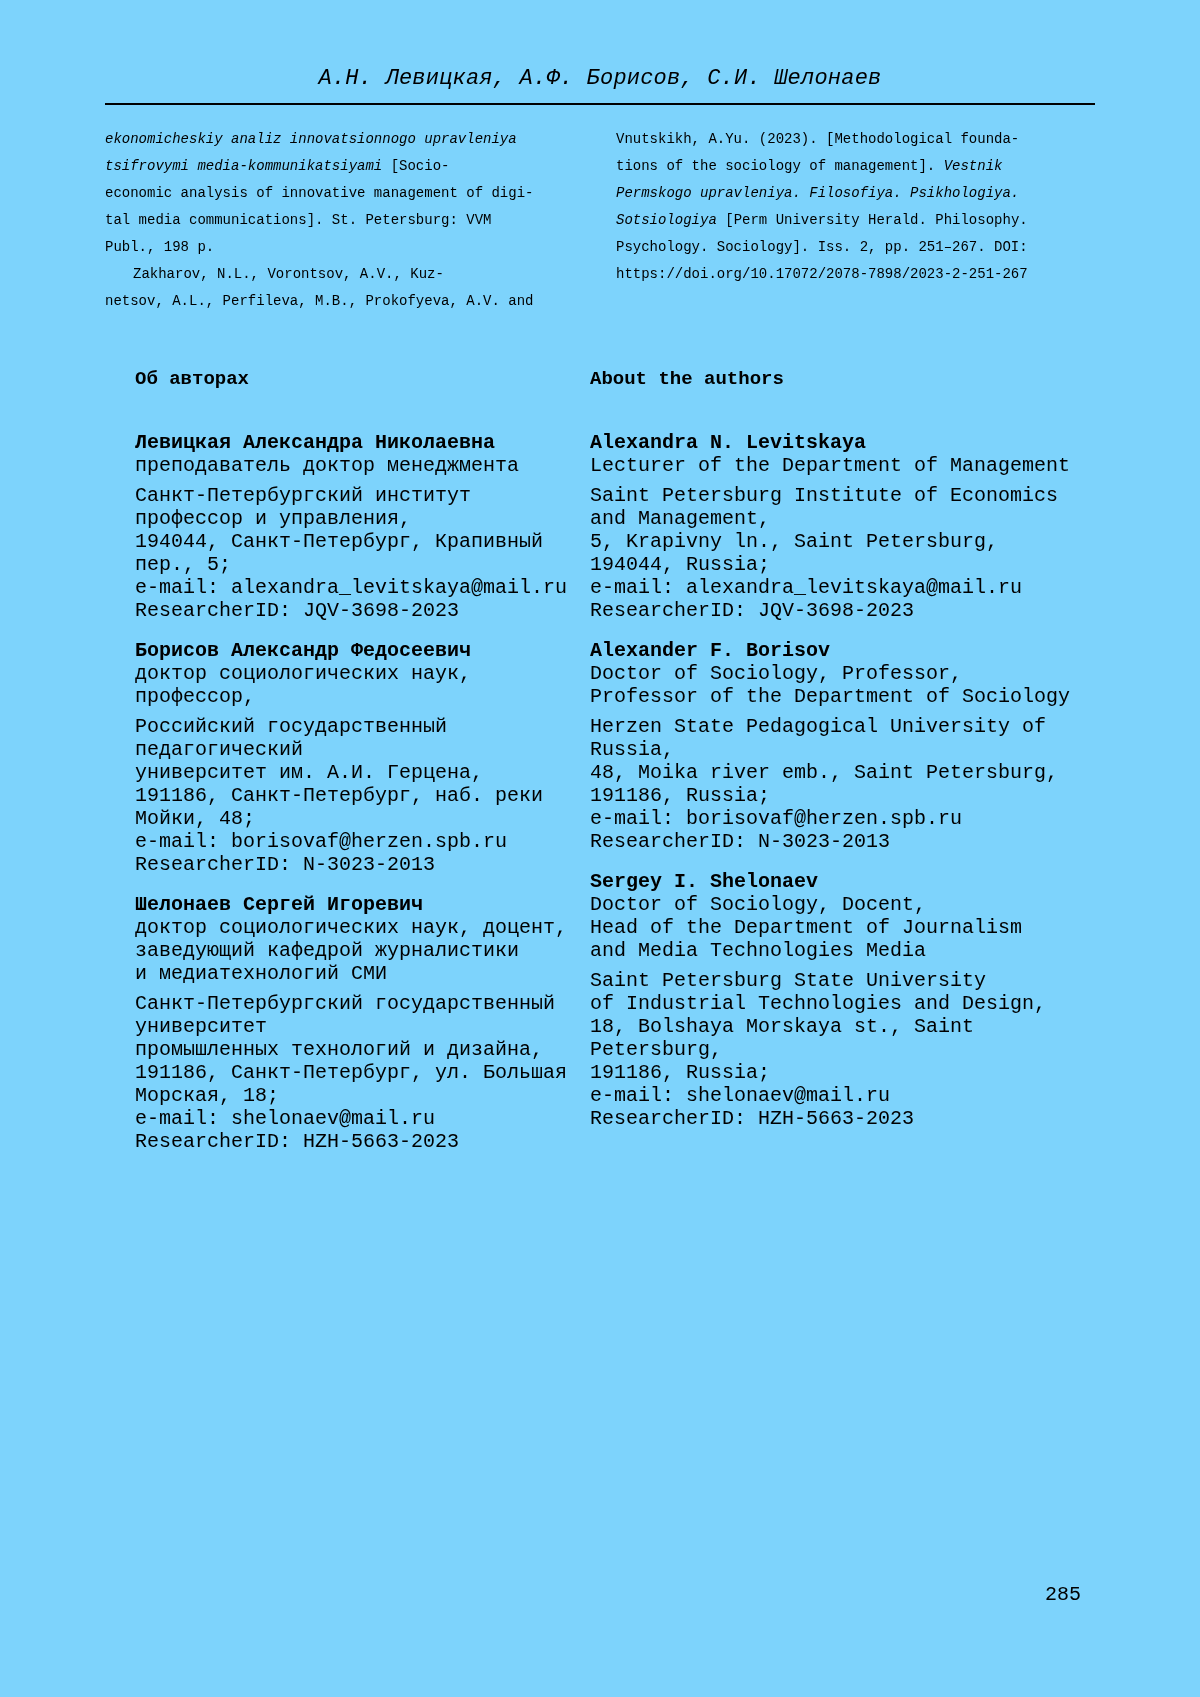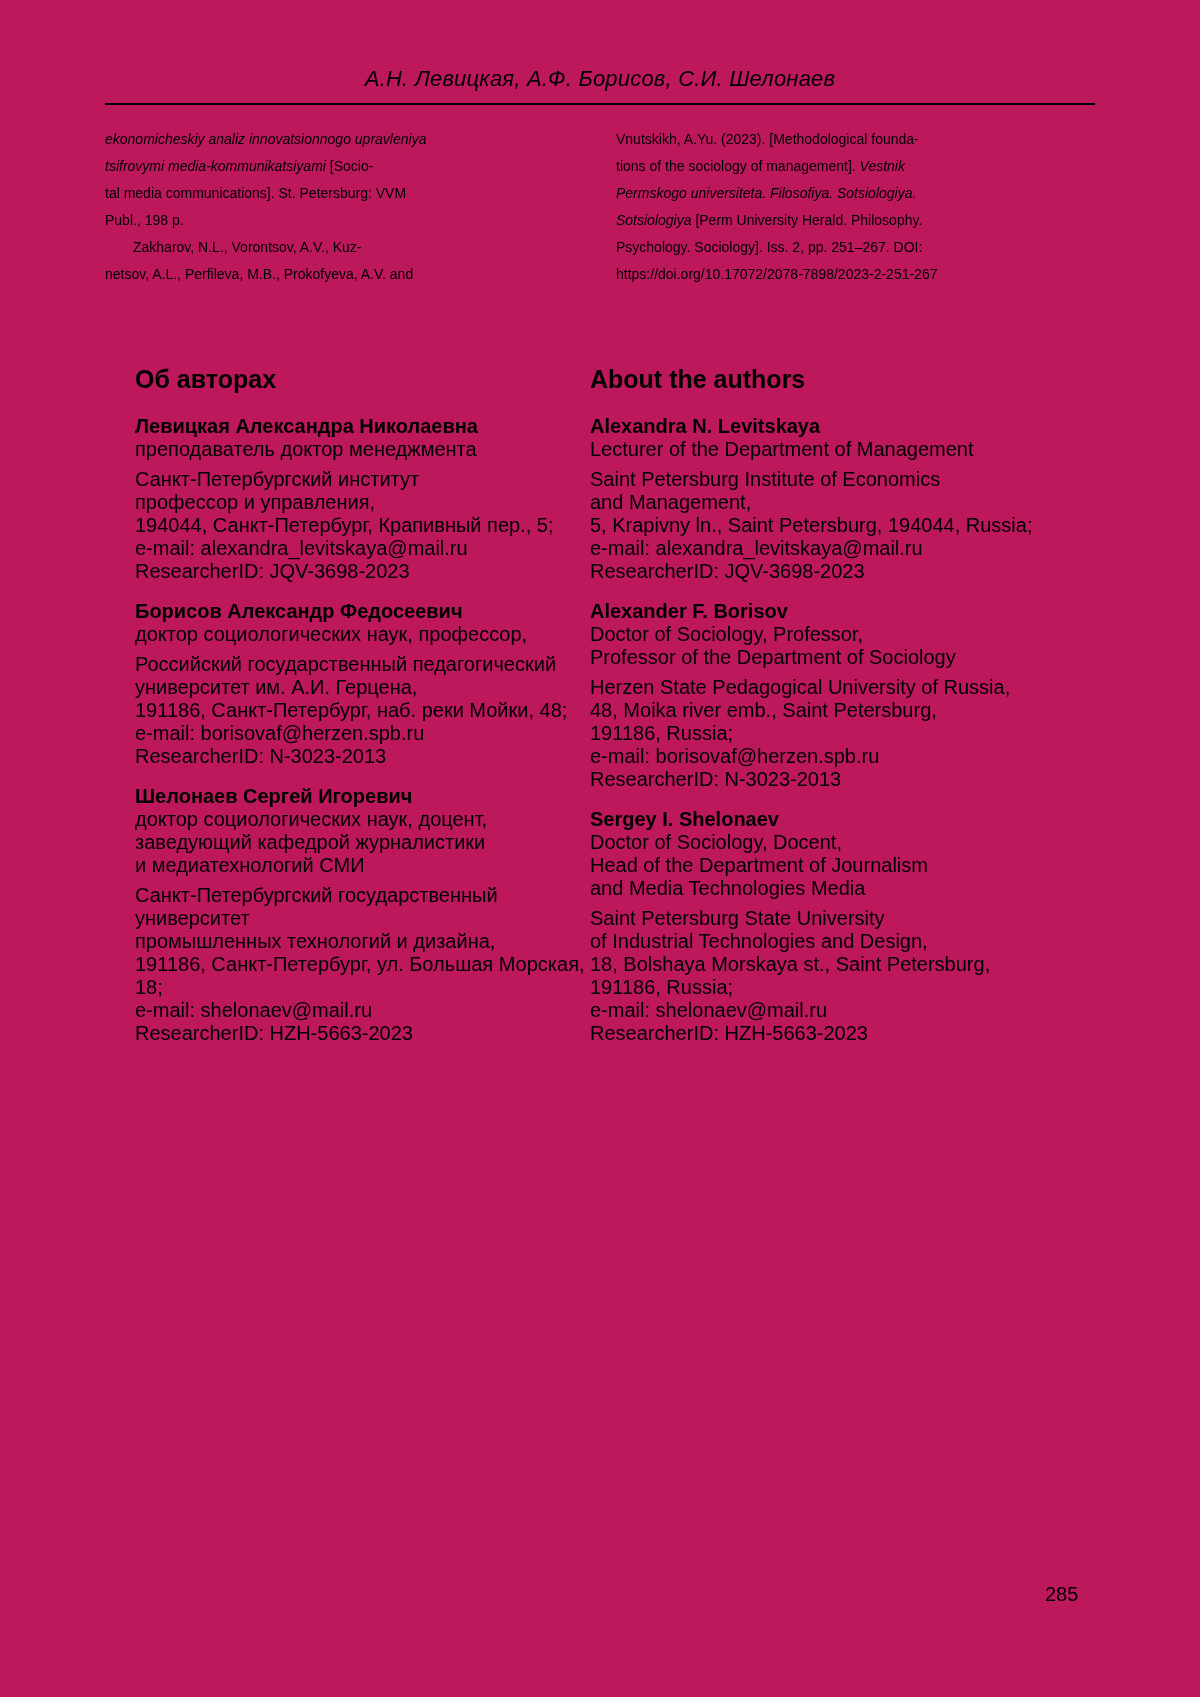--- a/index.html
+++ b/index.html
@@ -1,23 +1,23 @@
 <!DOCTYPE html>
 <html><head>
 <meta charset="utf-8">
 <style>
   html, body { margin: 0; padding: 0; background: #e8e8e8; }
   .page {
     position: relative;
     width: 1200px;
     height: 1697px;
     margin: 0 auto;
-    background: #be185d;
+    background: #7dd3fc;
     color: #000;
-    font-family: Liberation Sans, sans-serif;
+    font-family: Liberation Mono, monospace;
     overflow: hidden;
   }
   .running-head {
     position: absolute;
     top: 66px; left: 105px; width: 990px;
     text-align: center;
     font-style: italic;
     font-size: 22px;
     letter-spacing: 0.2px;
   }
@@ -40,23 +40,23 @@
   .about {
     position: absolute;
     top: 366px;
     font-size: 20px;
     line-height: 23px;
   }
   .about-left  { left: 135px; width: 465px; }
   .about-right { left: 590px; width: 500px; }
   .about-heading {
     font-weight: bold;
-    font-size: 25px;
+    font-size: 19px;
     line-height: 27px;
-    margin-bottom: 22px;
+    margin-bottom: 38px;
   }
   .author-block { margin-bottom: 17px; }
   .author-name { font-weight: bold; }
   .author-affiliation { margin-top: 7px; }
   .page-number {
     position: absolute;
     top: 1583px; left: 1045px;
     font-size: 20px;
   }
 </style>
@@ -65,30 +65,31 @@
 
 <div class="page">
 
   <div class="running-head">А.Н. Левицкая, А.Ф. Борисов, С.И. Шелонаев</div>
 
   <div class="head-rule"></div>
 
   <div class="refs refs-left" id="refs-left">
       <div class="ref-line"><span class="it">ekonomicheskiy analiz innovatsionnogo upravleniya</span></div>
       <div class="ref-line"><span class="it">tsifrovymi media-kommunikatsiyami</span><span> [Socio-</span></div>
+      <div class="ref-line"><span>economic analysis of innovative management of digi-</span></div>
       <div class="ref-line"><span>tal media communications]. St. Petersburg: VVM</span></div>
       <div class="ref-line"><span>Publ., 198 p.</span></div>
       <div class="ref-line indent"><span>Zakharov, N.L., Vorontsov, A.V., Kuz-</span></div>
       <div class="ref-line"><span>netsov, A.L., Perfileva, M.B., Prokofyeva, A.V. and</span></div>
     </div>
 
   <div class="refs refs-right" id="refs-right">
       <div class="ref-line"><span>Vnutskikh, A.Yu. (2023). [Methodological founda-</span></div>
       <div class="ref-line"><span>tions of the sociology of management]. </span><span class="it">Vestnik</span></div>
-      <div class="ref-line"><span class="it">Permskogo universiteta. Filosofiya. Sotsiologiya.</span></div>
+      <div class="ref-line"><span class="it">Permskogo upravleniya. Filosofiya. Psikhologiya.</span></div>
       <div class="ref-line"><span class="it">Sotsiologiya</span><span> [Perm University Herald. Philosophy.</span></div>
       <div class="ref-line"><span>Psychology. Sociology]. Iss. 2, pp. 251–267. DOI:</span></div>
       <div class="ref-line"><span>https://doi.org/10.17072/2078-7898/2023-2-251-267</span></div>
     </div>
 
   <div class="about about-left">
     <div class="about-heading">Об авторах</div>
     <div id="authors-ru">
         <div class="author-block">
           <div class="author-name">Левицкая Александра Николаевна</div>

